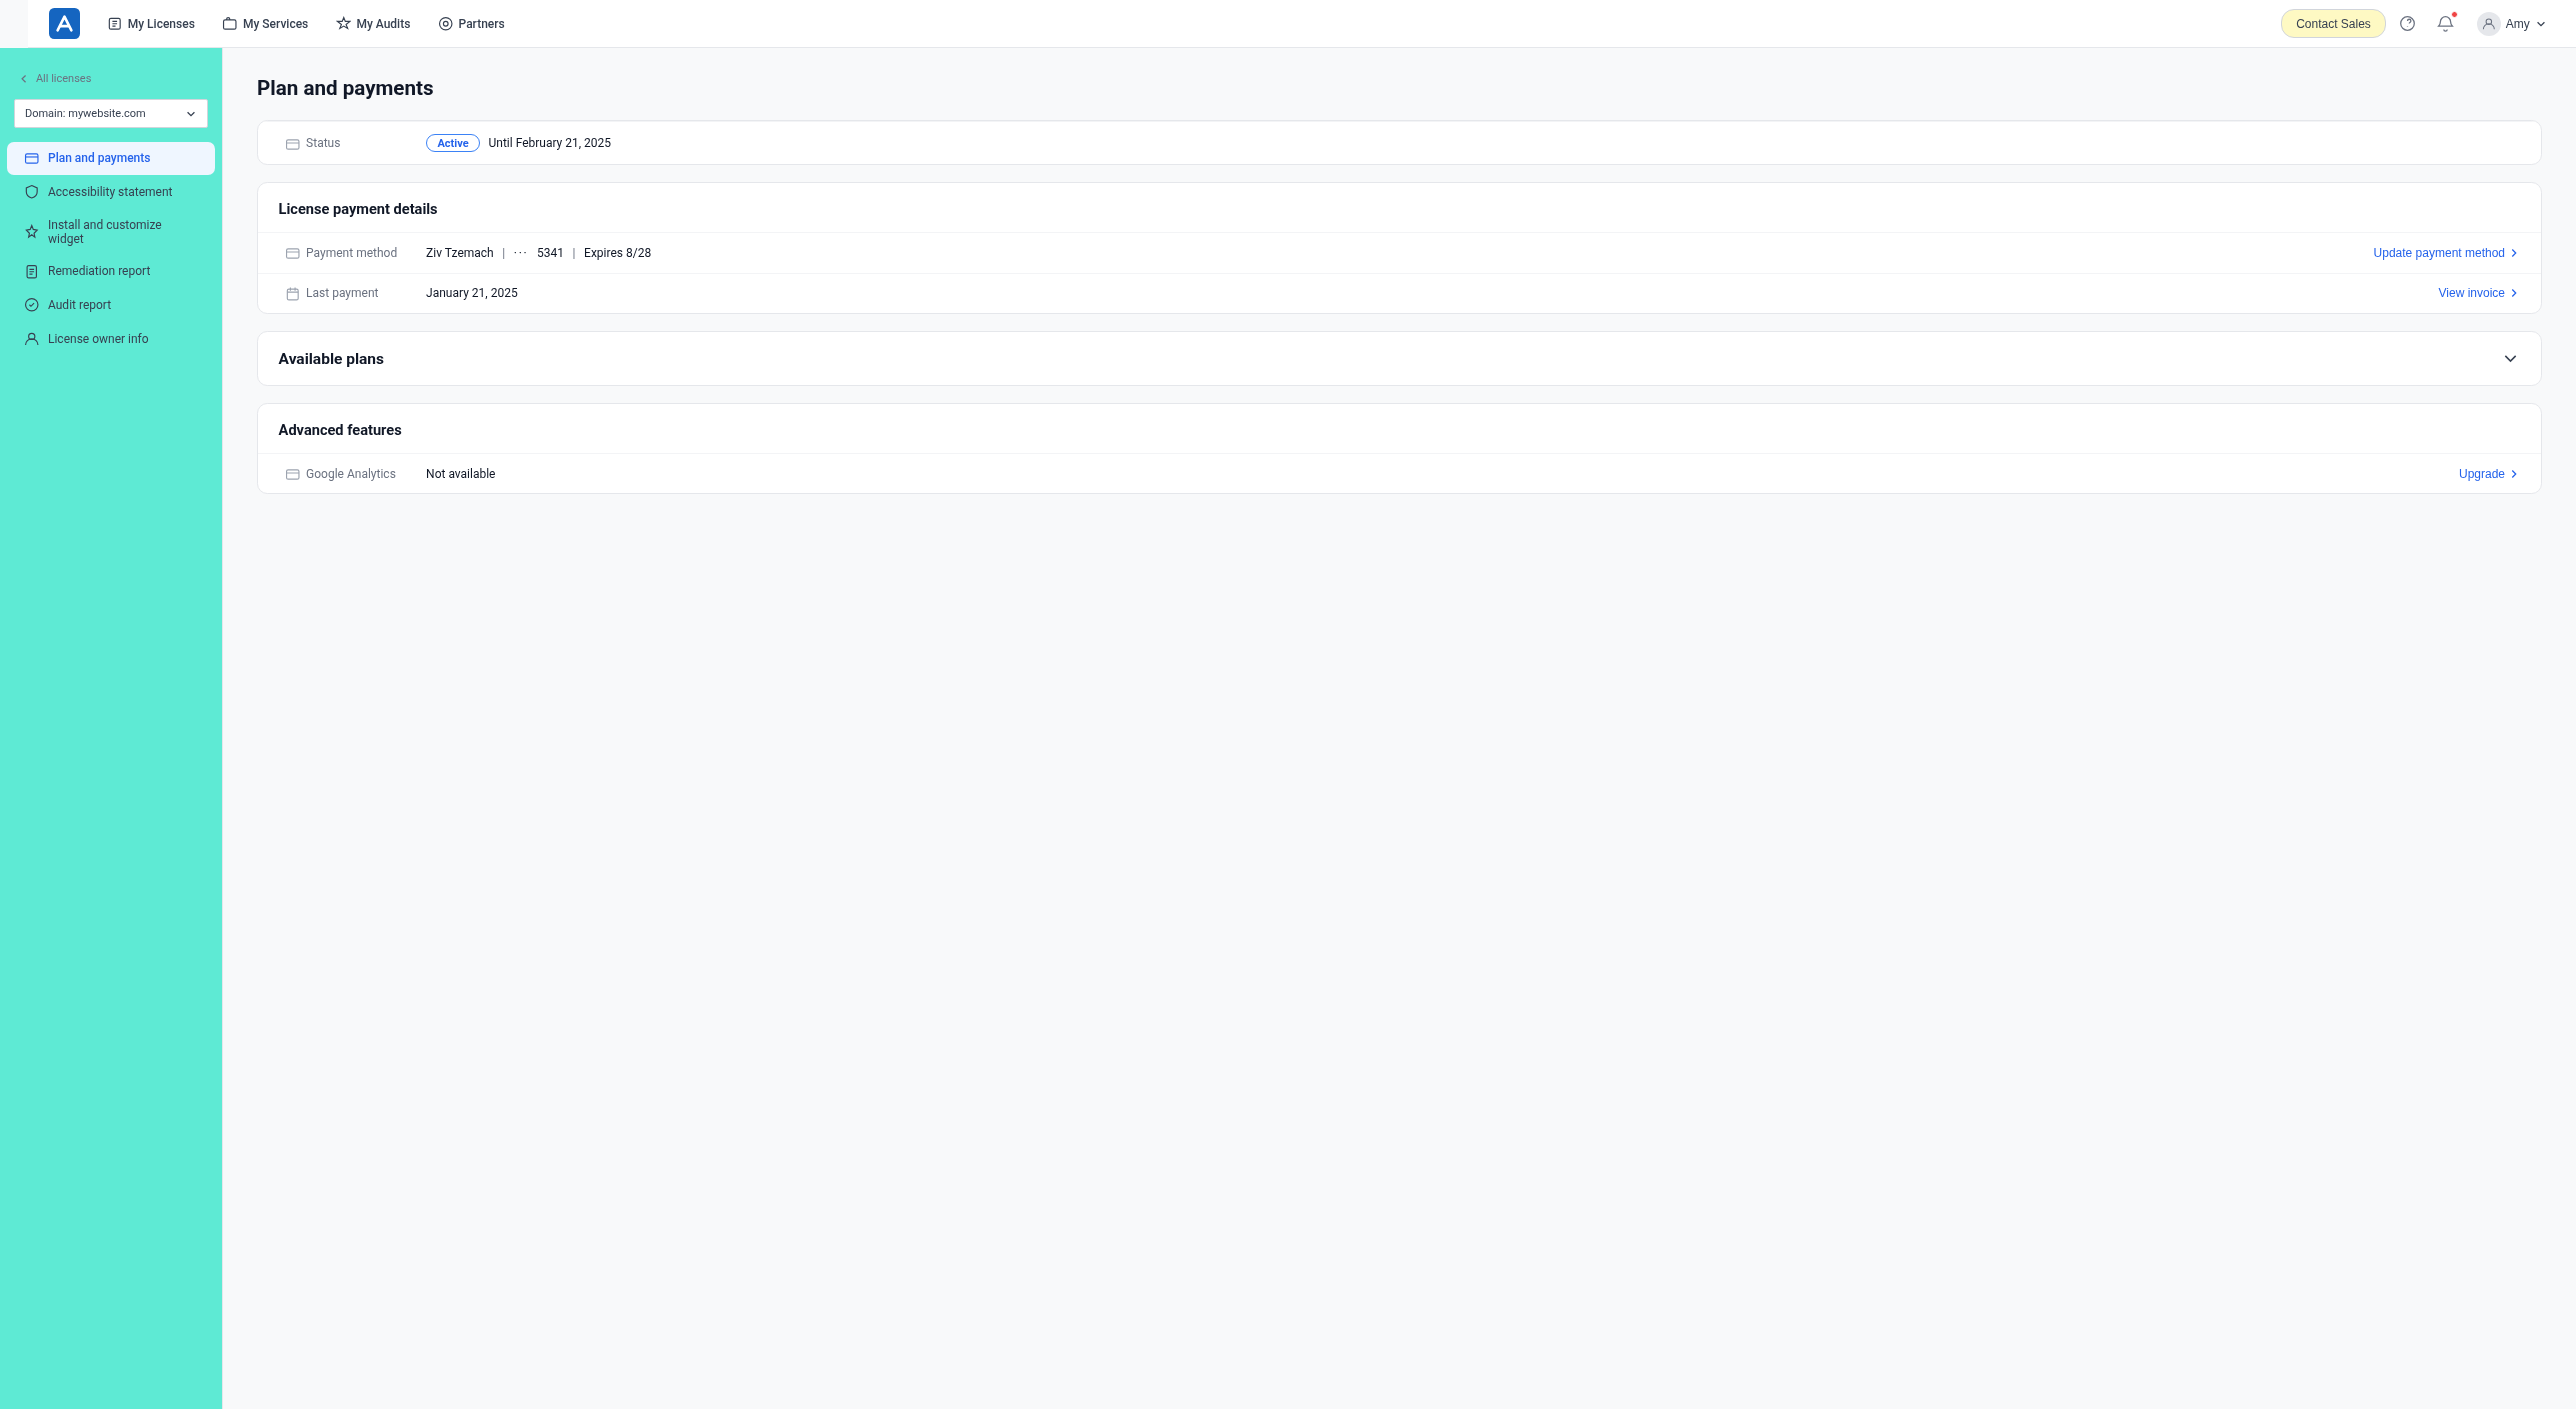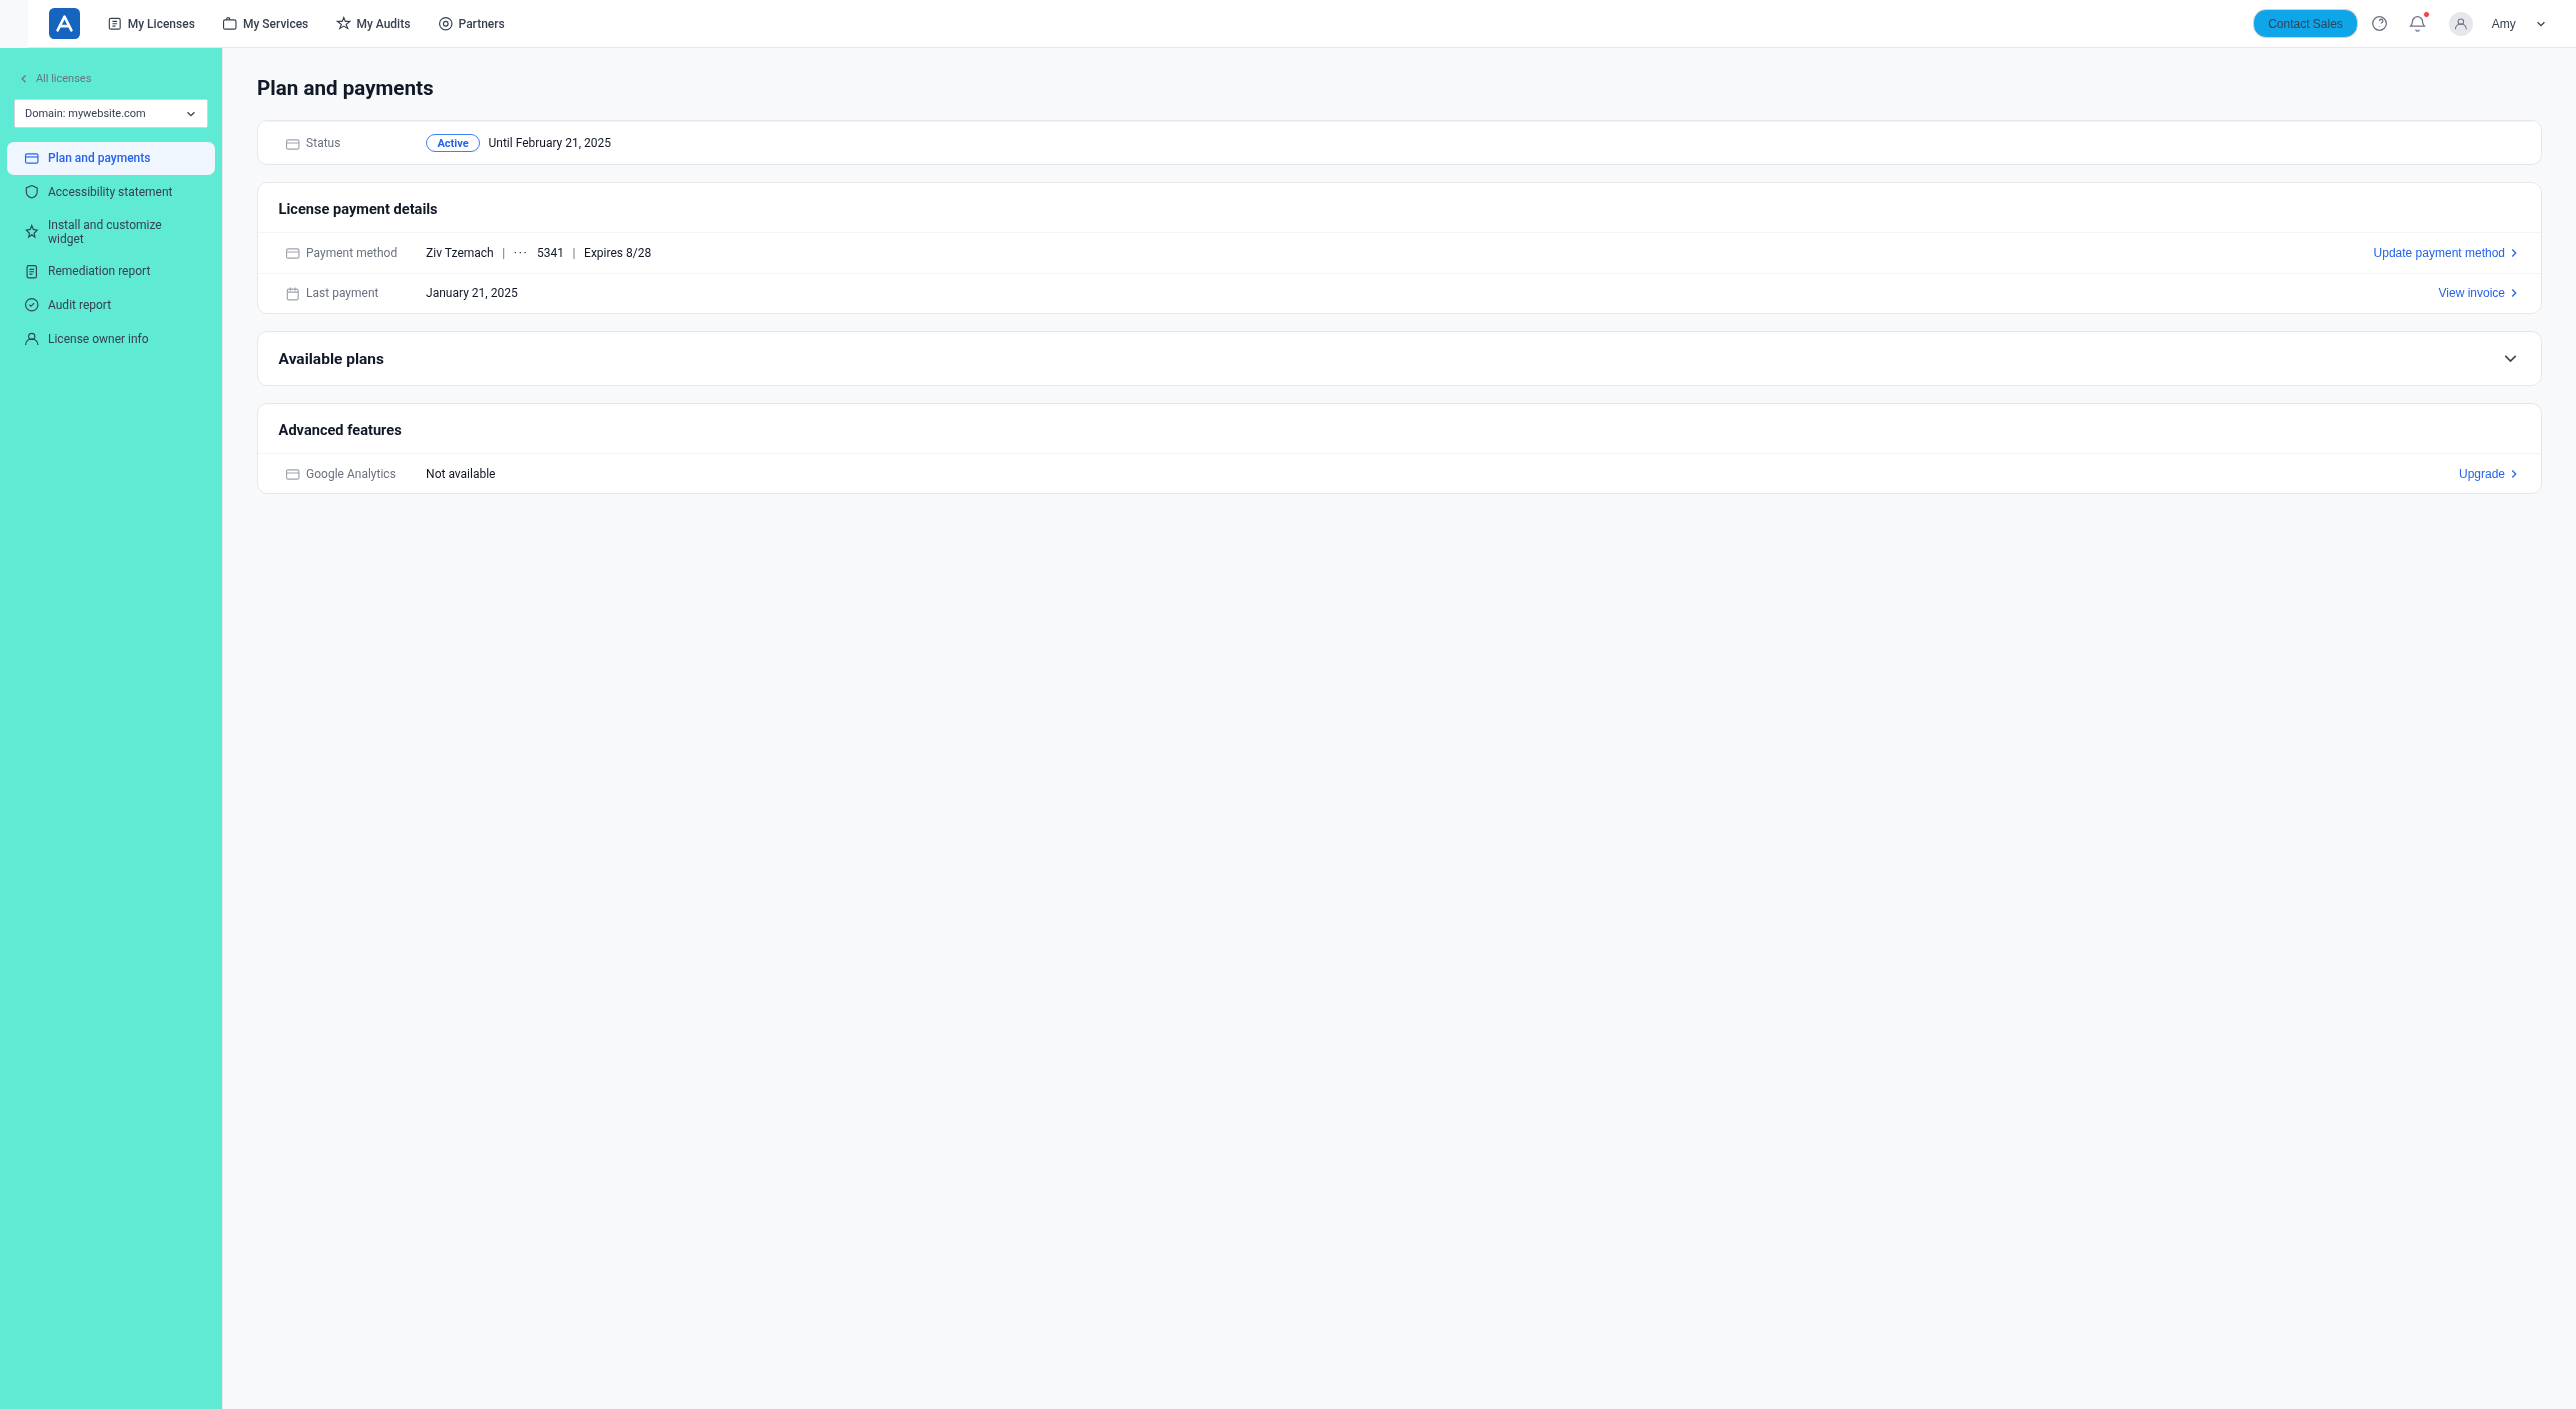--- a/index.html
+++ b/index.html
@@ -14,35 +14,35 @@
     .nav-logo { width: 31px; height: 31px; margin-right: 10.3px; }
     .nav-logo svg { width: 31px; height: 31px; }
     .nav-link {
       display: flex; align-items: center; gap: 5.2px; padding: 6.9px 10.3px;
       color: #374151; font-size: 12px; font-weight: 500; cursor: pointer;
       border-radius: 5.2px; white-space: nowrap; text-decoration: none;
     }
     .nav-spacer { flex: 1; }
     .nav-actions { display: flex; align-items: center; gap: 6.9px; }
     .contact-sales-btn {
-      background: #0ea5e9; border: 0.9px solid #d1d5db; border-radius: 13px;
+      background: #fef9c3; border: 0.9px solid #d1d5db; border-radius: 13px;
       padding: 6.9px 13.7px; font-size: 12px; font-weight: 500; cursor: pointer;
       color: #374151;
     }
     .nav-icon-btn {
       width: 31px; height: 31px; border-radius: 50%; border: none; background: transparent;
       cursor: pointer; display: flex; align-items: center; justify-content: center;
       color: #6b7280; position: relative;
     }
     .notif-dot {
       position: absolute; top: 3.4px; right: 3.4px; width: 6.9px; height: 6.9px;
       background: #ef4444; border-radius: 50%; border: 1.3px solid #fff;
     }
     .user-btn {
-      display: flex; align-items: center; gap: 19px; padding: 5.2px 8.6px;
+      display: flex; align-items: center; gap: 5px; padding: 5.2px 8.6px;
       border: none; background: transparent; cursor: pointer; border-radius: 6.9px;
       font-size: 12px; font-weight: 500; color: #374151;
     }
     .user-avatar {
       width: 24px; height: 24px; border-radius: 50%; background: #e5e7eb;
       display: flex; align-items: center; justify-content: center;
       color: #6b7280;
     }
 
     

